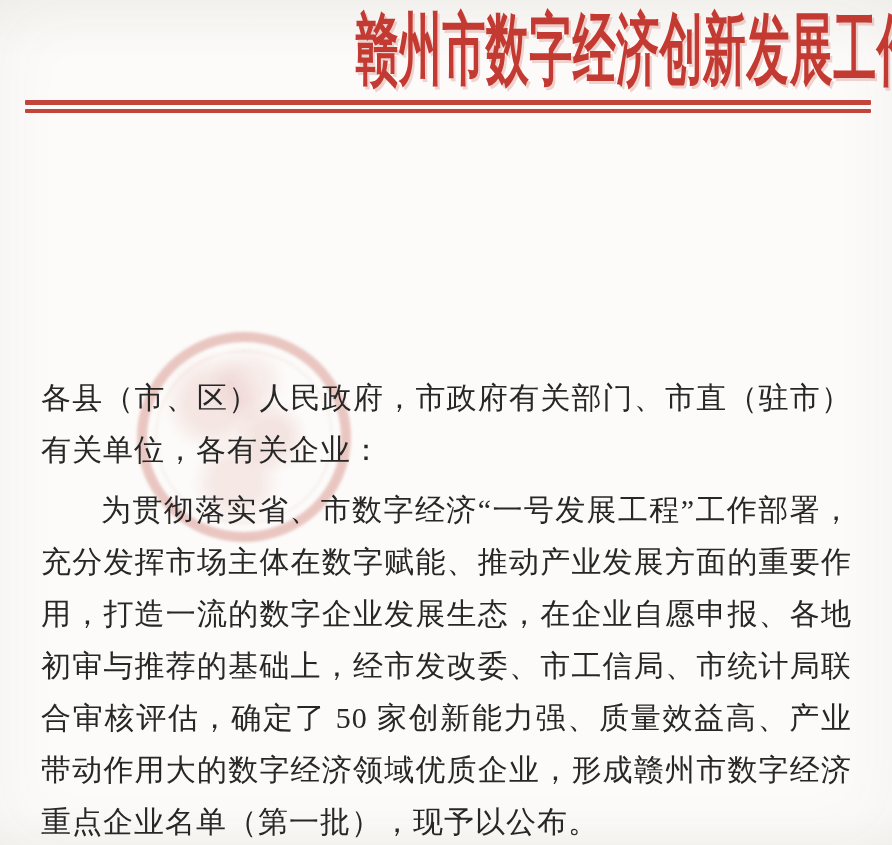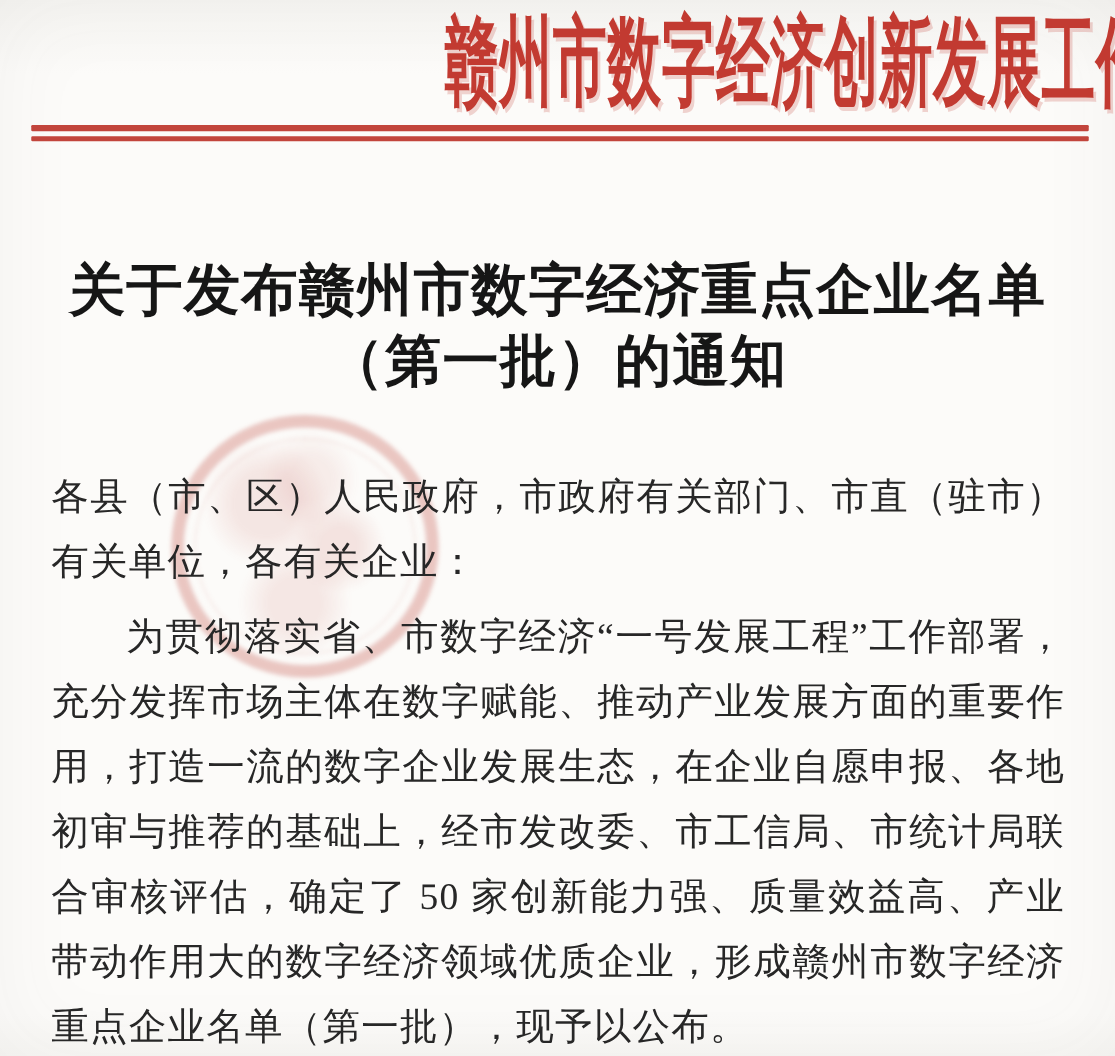--- a/index.html
+++ b/index.html
@@ -102,24 +102,20 @@
 
   <div class="letterhead">
     <div class="letterhead-inner">赣州市数字经济创新发展工作领导小组办公室</div>
   </div>
 
   <div class="rule">
     <div class="rule-top"></div>
     <div class="rule-bottom"></div>
   </div>
 
-  <h1 class="doc-title">
-    <span class="t-line">关于发布赣州市数字经济重点企业名单</span>
-    <span class="t-line">（第一批）的通知</span>
-  </h1>
 
   <div class="stamp"></div>
 
   <div class="content">
     <p class="para salutation">各县（市、区）人民政府，市政府有关部门、市直（驻市）有关单位，各有关企业：</p>
     <p class="para body-para">为贯彻落实省、市数字经济“一号发展工程”工作部署，充分发挥市场主体在数字赋能、推动产业发展方面的重要作用，打造一流的数字企业发展生态，在企业自愿申报、各地初审与推荐的基础上，经市发改委、市工信局、市统计局联合审核评估，确定了 50 家创新能力强、质量效益高、产业带动作用大的数字经济领域优质企业，形成赣州市数字经济重点企业名单（第一批），现予以公布。</p>
   </div>
 
 </div>
 

